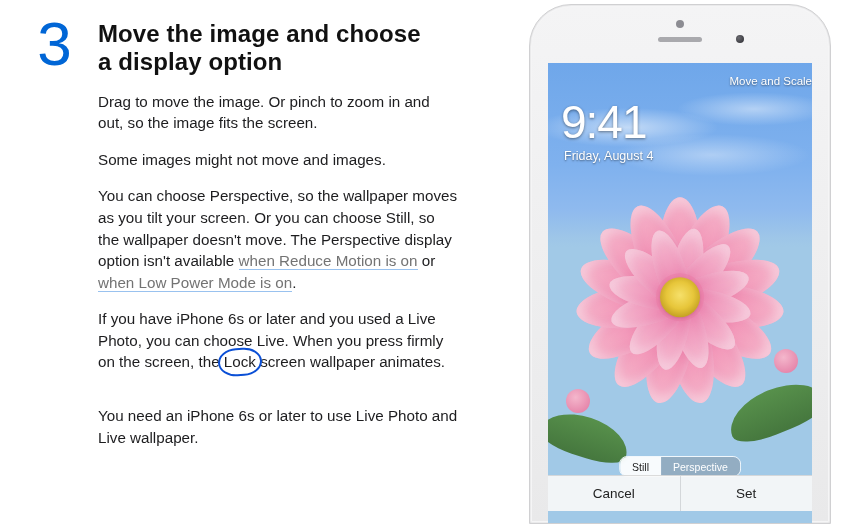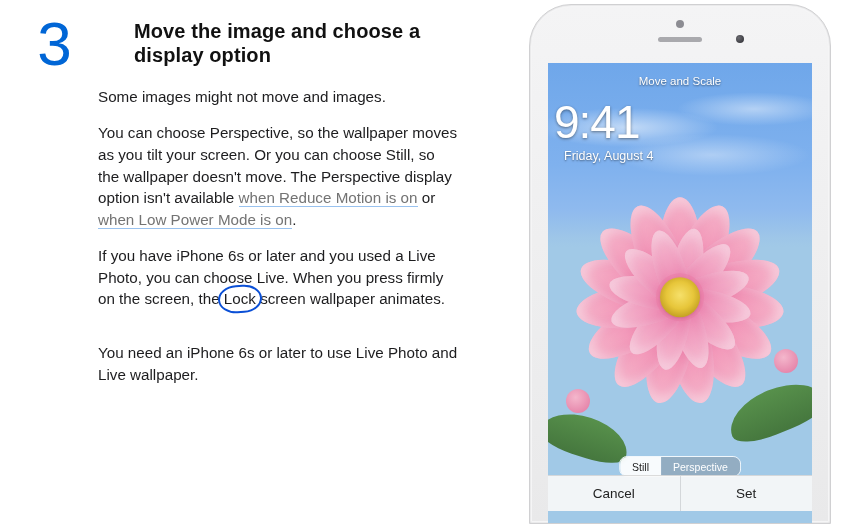--- a/index.html
+++ b/index.html
@@ -33,28 +33,27 @@
     font-weight: 300;
     line-height: 0.9;
     color: #0066d6;
     min-width: 44px;
     text-align: center;
     font-family: "Helvetica Neue", Helvetica, Arial, sans-serif;
     letter-spacing: -1px;
     padding-top: 2px;
   }
   .step-heading {
-    font-size: 20px;
+    font-size: 24px;
     font-weight: 700;
     line-height: 1.18;
     letter-spacing: 0.1px;
     color: #111;
     max-width: 330px;
     padding-top: 6px;
-    margin-left: 36px;
   }
   .body {
     margin-left: 66px;
     margin-top: 14px;
     font-size: 15.2px;
     line-height: 1.42;
     color: #1d1d1f;
     max-width: 360px;
   }
   .body p { margin-bottom: 15px; }
@@ -188,29 +187,29 @@
     position:absolute; width:24px;height:24px;border-radius:50%;
     background: radial-gradient(circle at 40% 35%, #f4b7cc, #e176a0);
   }
   .bud.b1{right:14px;bottom:150px;}
   .bud.b2{left:18px;bottom:110px;}
 
   
   .screen-title {
     position: absolute;
     top: 12px; left: 0; right: 0;
-    text-align: center;
+    text-align: right;
     color: #fff;
     font-size: 11.5px;
     font-weight: 500;
     text-shadow: 0 1px 2px rgba(0,0,0,.5);
   }
   .lock-time {
     position: absolute;
-    top: 36px; left: 6px;
+    top: 36px; left: 13px;
     color: #fff;
     font-weight: 200;
     font-size: 46px;
     letter-spacing: -1px;
     line-height: 1;
     text-shadow: 0 1px 3px rgba(0,0,0,.45);
     font-family: -apple-system, "Helvetica Neue", Helvetica, Arial, sans-serif;
   }
   .lock-date {
     position: absolute;
@@ -266,20 +265,21 @@
 
 <div class="page">
 
   <div class="text-col">
     <div class="step-row">
       <div class="step-number">3</div>
       <h2 class="step-heading">Move the image and choose a display option</h2>
     </div>
 
     <div class="body">
+      <p>Drag to move the image. Or pinch to zoom in and out, so the image fits the screen.</p>
       <p>Some images might not move and images.</p>
       <p>
         <span>You can choose Perspective, so the wallpaper moves as you tilt your screen. Or you can choose Still, so the wallpaper doesn't move. The Perspective display option isn't available </span><a class="tlink">when Reduce Motion is on</a><span> or </span><a class="tlink">when Low Power Mode is on</a><span>.</span>
       </p>
       <p>
         <span>If you have iPhone 6s or later and you used a Live Photo, you can choose Live. When you press firmly on the screen, the </span><span class="circled">Lock</span><span> screen wallpaper animates.</span>
       </p>
       <p>You need an iPhone 6s or later to use Live Photo and Live wallpaper.</p>
     </div>
   </div>

